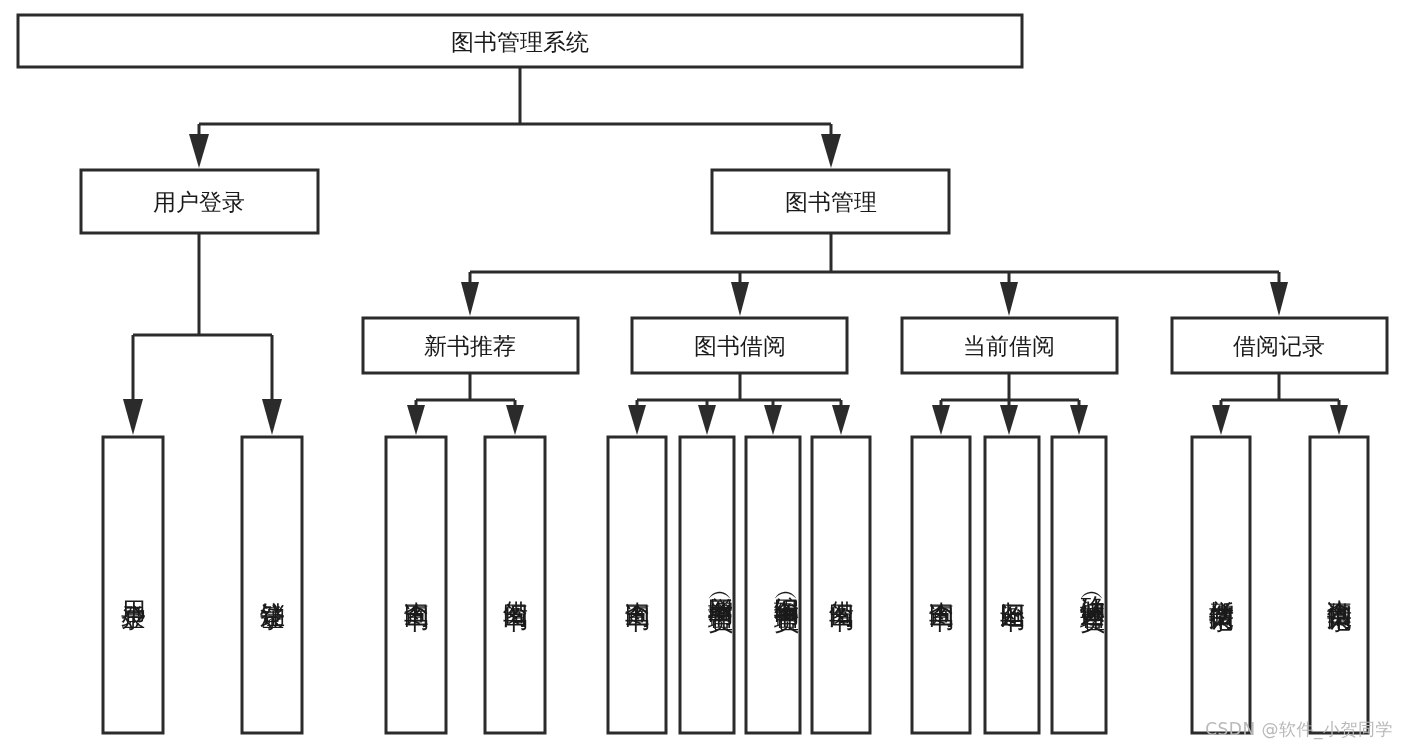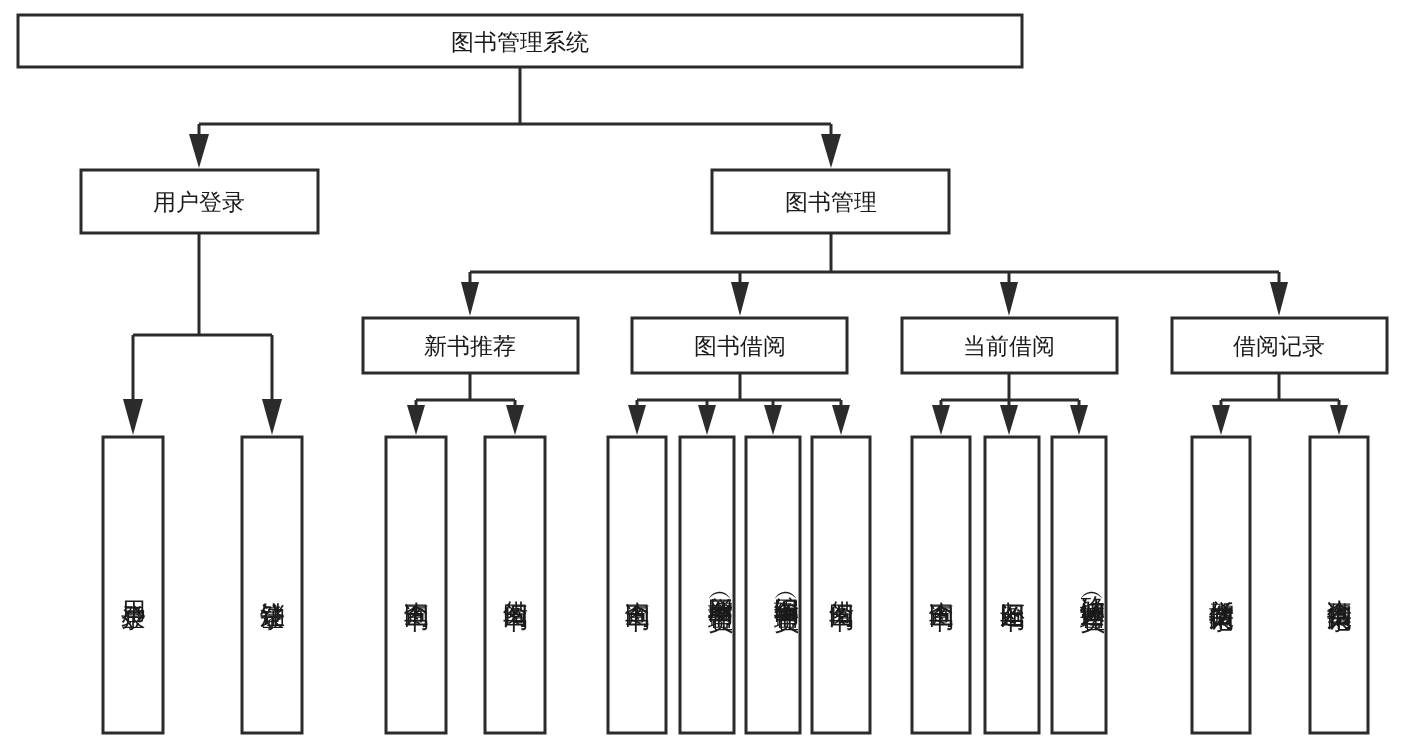--- a/index.html
+++ b/index.html
@@ -218,13 +218,14 @@
   <div class="leaf-label" style="left:608px; top:437px; width:58px; height:296px;">查询图书</div>
   <div class="leaf-label" style="left:680px; top:441px; width:54px; height:288px; align-items:flex-start;">新增图书（管理员）</div>
   <div class="leaf-label" style="left:746px; top:441px; width:54px; height:288px; align-items:flex-start;">编辑图书（管理员）</div>
   <div class="leaf-label" style="left:812px; top:437px; width:58px; height:296px;">借阅图书</div>
   <div class="leaf-label" style="left:912px; top:437px; width:58px; height:296px;">查询图书</div>
   <div class="leaf-label" style="left:985px; top:437px; width:54px; height:296px;">归还图书</div>
   <div class="leaf-label" style="left:1052px; top:441px; width:54px; height:288px; align-items:flex-start;">确认归还（管理员）</div>
   <div class="leaf-label" style="left:1192px; top:437px; width:58px; height:296px;">新增借阅记录</div>
   <div class="leaf-label" style="left:1310px; top:437px; width:58px; height:296px;">查询借阅记录</div>
 
+  <div class="watermark">CSDN @软件_小贺同学</div>
 </div>
 
 </body></html>

